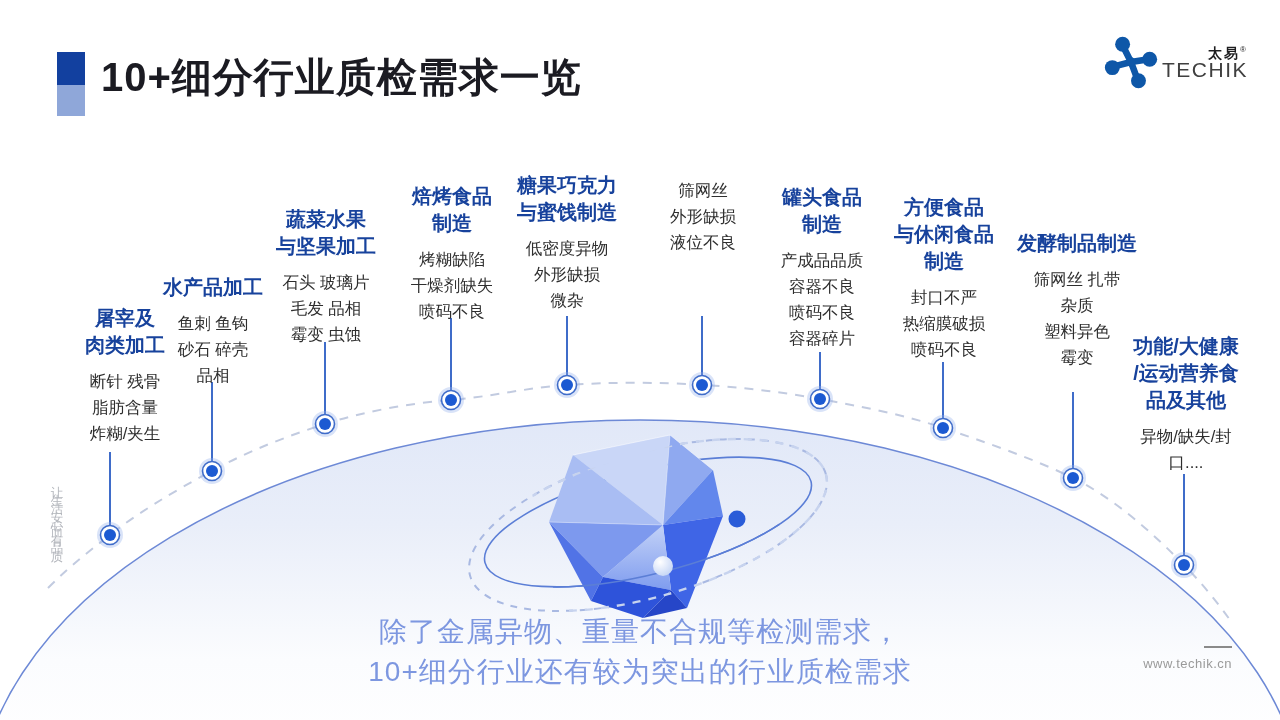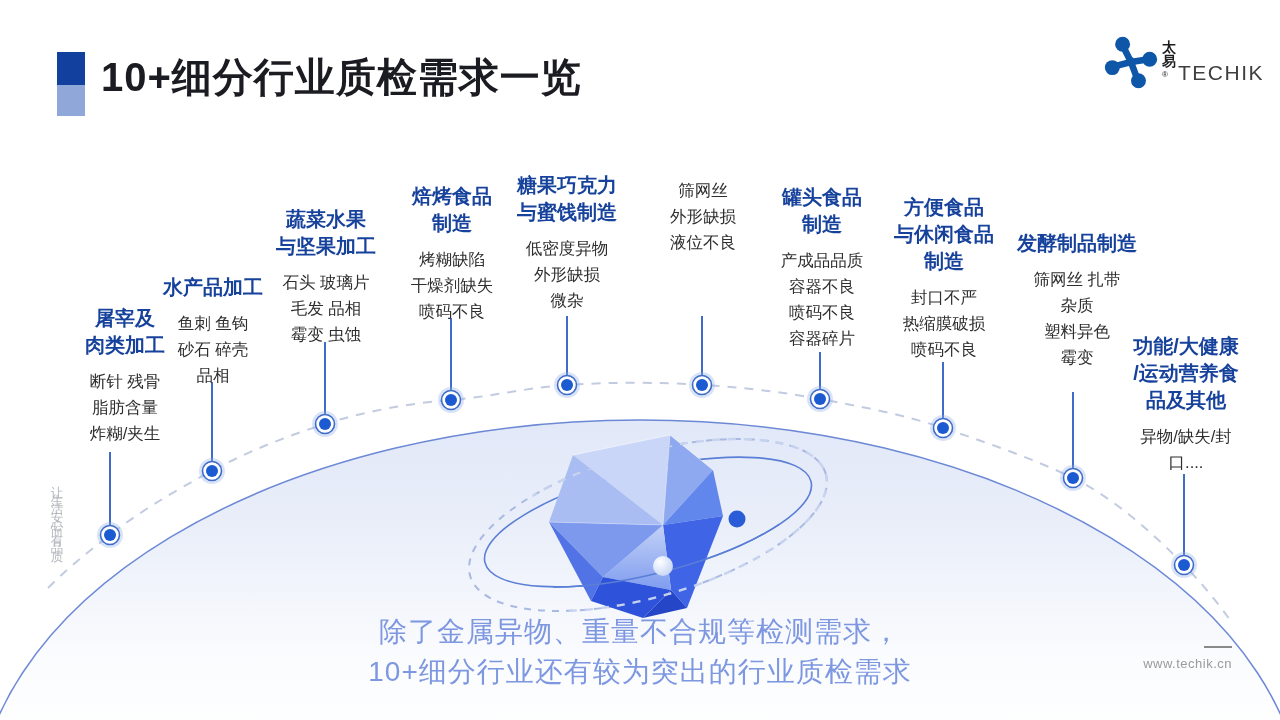--- a/index.html
+++ b/index.html
@@ -11,21 +11,21 @@
   .title-marker{position:absolute;left:57px;top:52px;width:28px;height:64px;}
   .title-marker .m-top{width:28px;height:33px;background:#12409f;}
   .title-marker .m-bottom{width:28px;height:31px;background:#8fa7d9;}
   .page-title{
     position:absolute;left:101px;top:50px;font-size:40px;font-weight:700;color:#1b1b22;
     letter-spacing:1px;white-space:nowrap;
   }
   
   .logo{position:absolute;left:1102px;top:32px;width:152px;height:60px;display:flex;align-items:center;}
   .logo .mark{width:58px;height:56px;flex:0 0 auto;}
-  .logo .words{display:flex;flex-direction:row;align-items:flex-end;margin-left:2px;}
+  .logo .words{display:flex;flex-direction:column;align-items:flex-end;margin-left:2px;}
   .logo .cn{font-size:14px;font-weight:700;color:#1d1d1f;line-height:14px;letter-spacing:2px;}
   .logo .reg{font-size:8px;vertical-align:super;font-weight:400;}
   .logo .en{font-size:21px;font-weight:400;color:#404040;line-height:22px;letter-spacing:1.5px;}
   
   .bg-svg{position:absolute;left:0;top:0;}
   
   .cat{position:absolute;width:176px;text-align:center;}
   .cat-title-line{font-size:20px;line-height:27px;font-weight:700;color:#17429c;white-space:nowrap;}
   .cat-items{margin-top:9px;}
   .cat-item{font-size:16.5px;line-height:26px;color:#2e2e2e;white-space:nowrap;}

